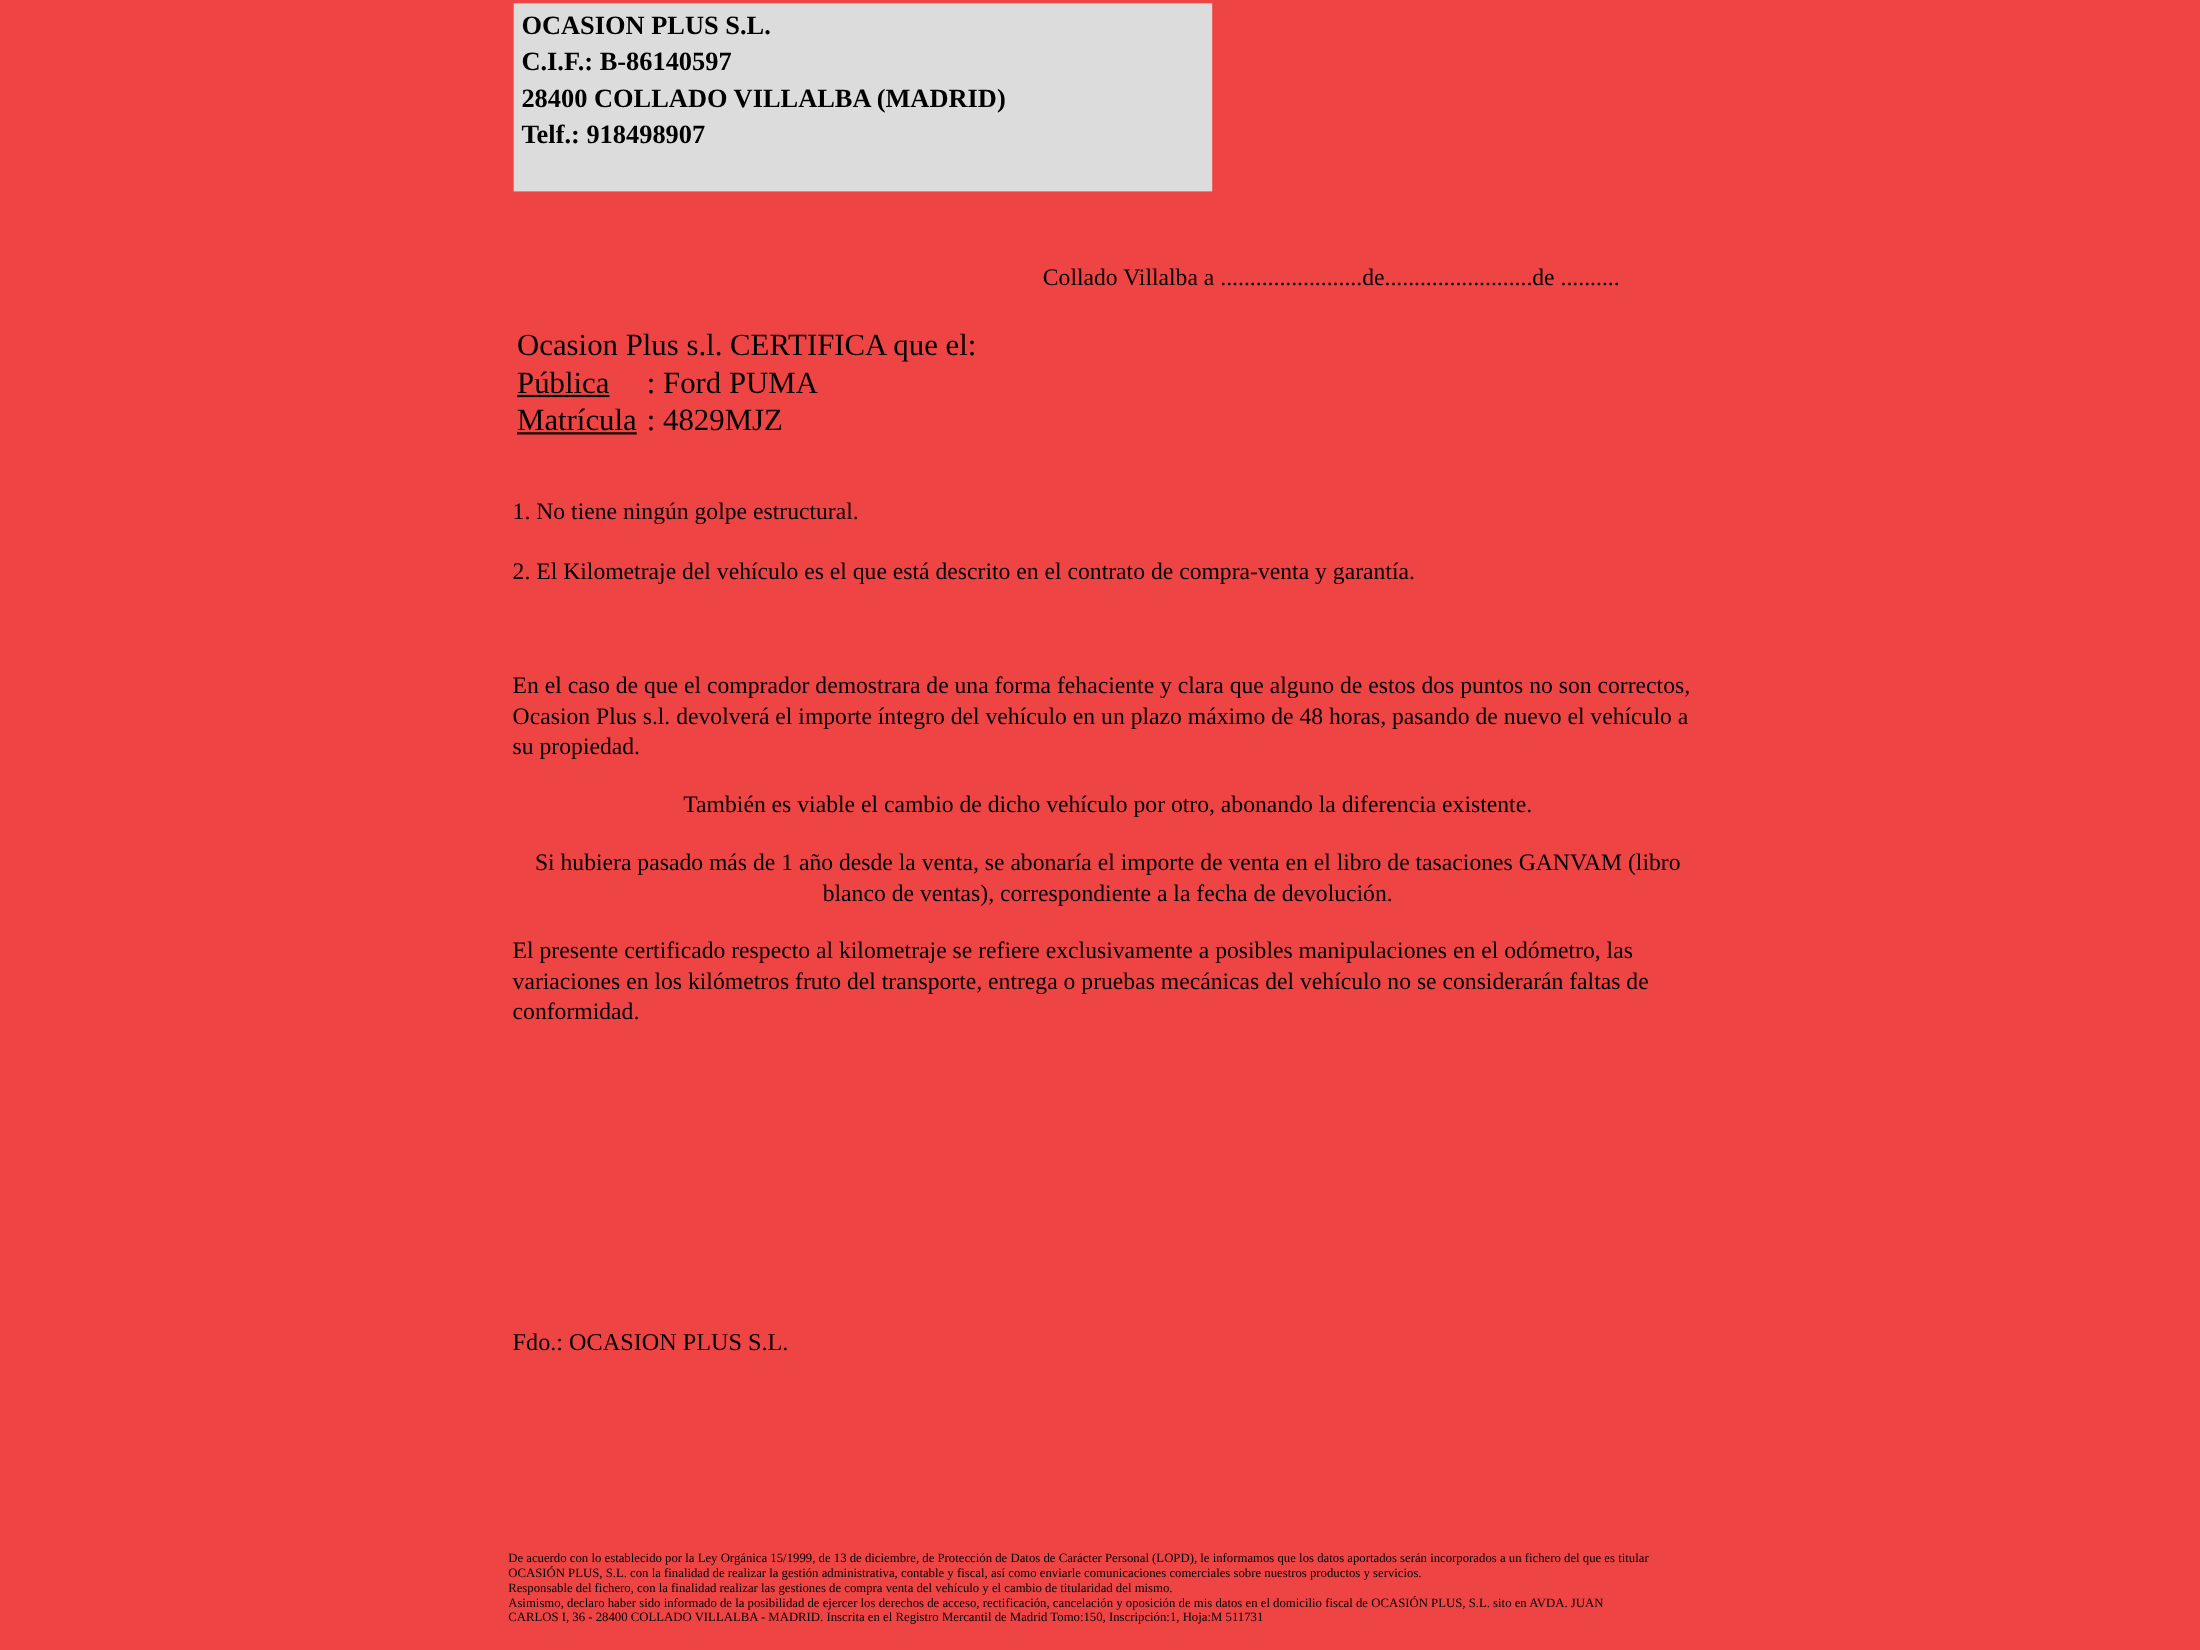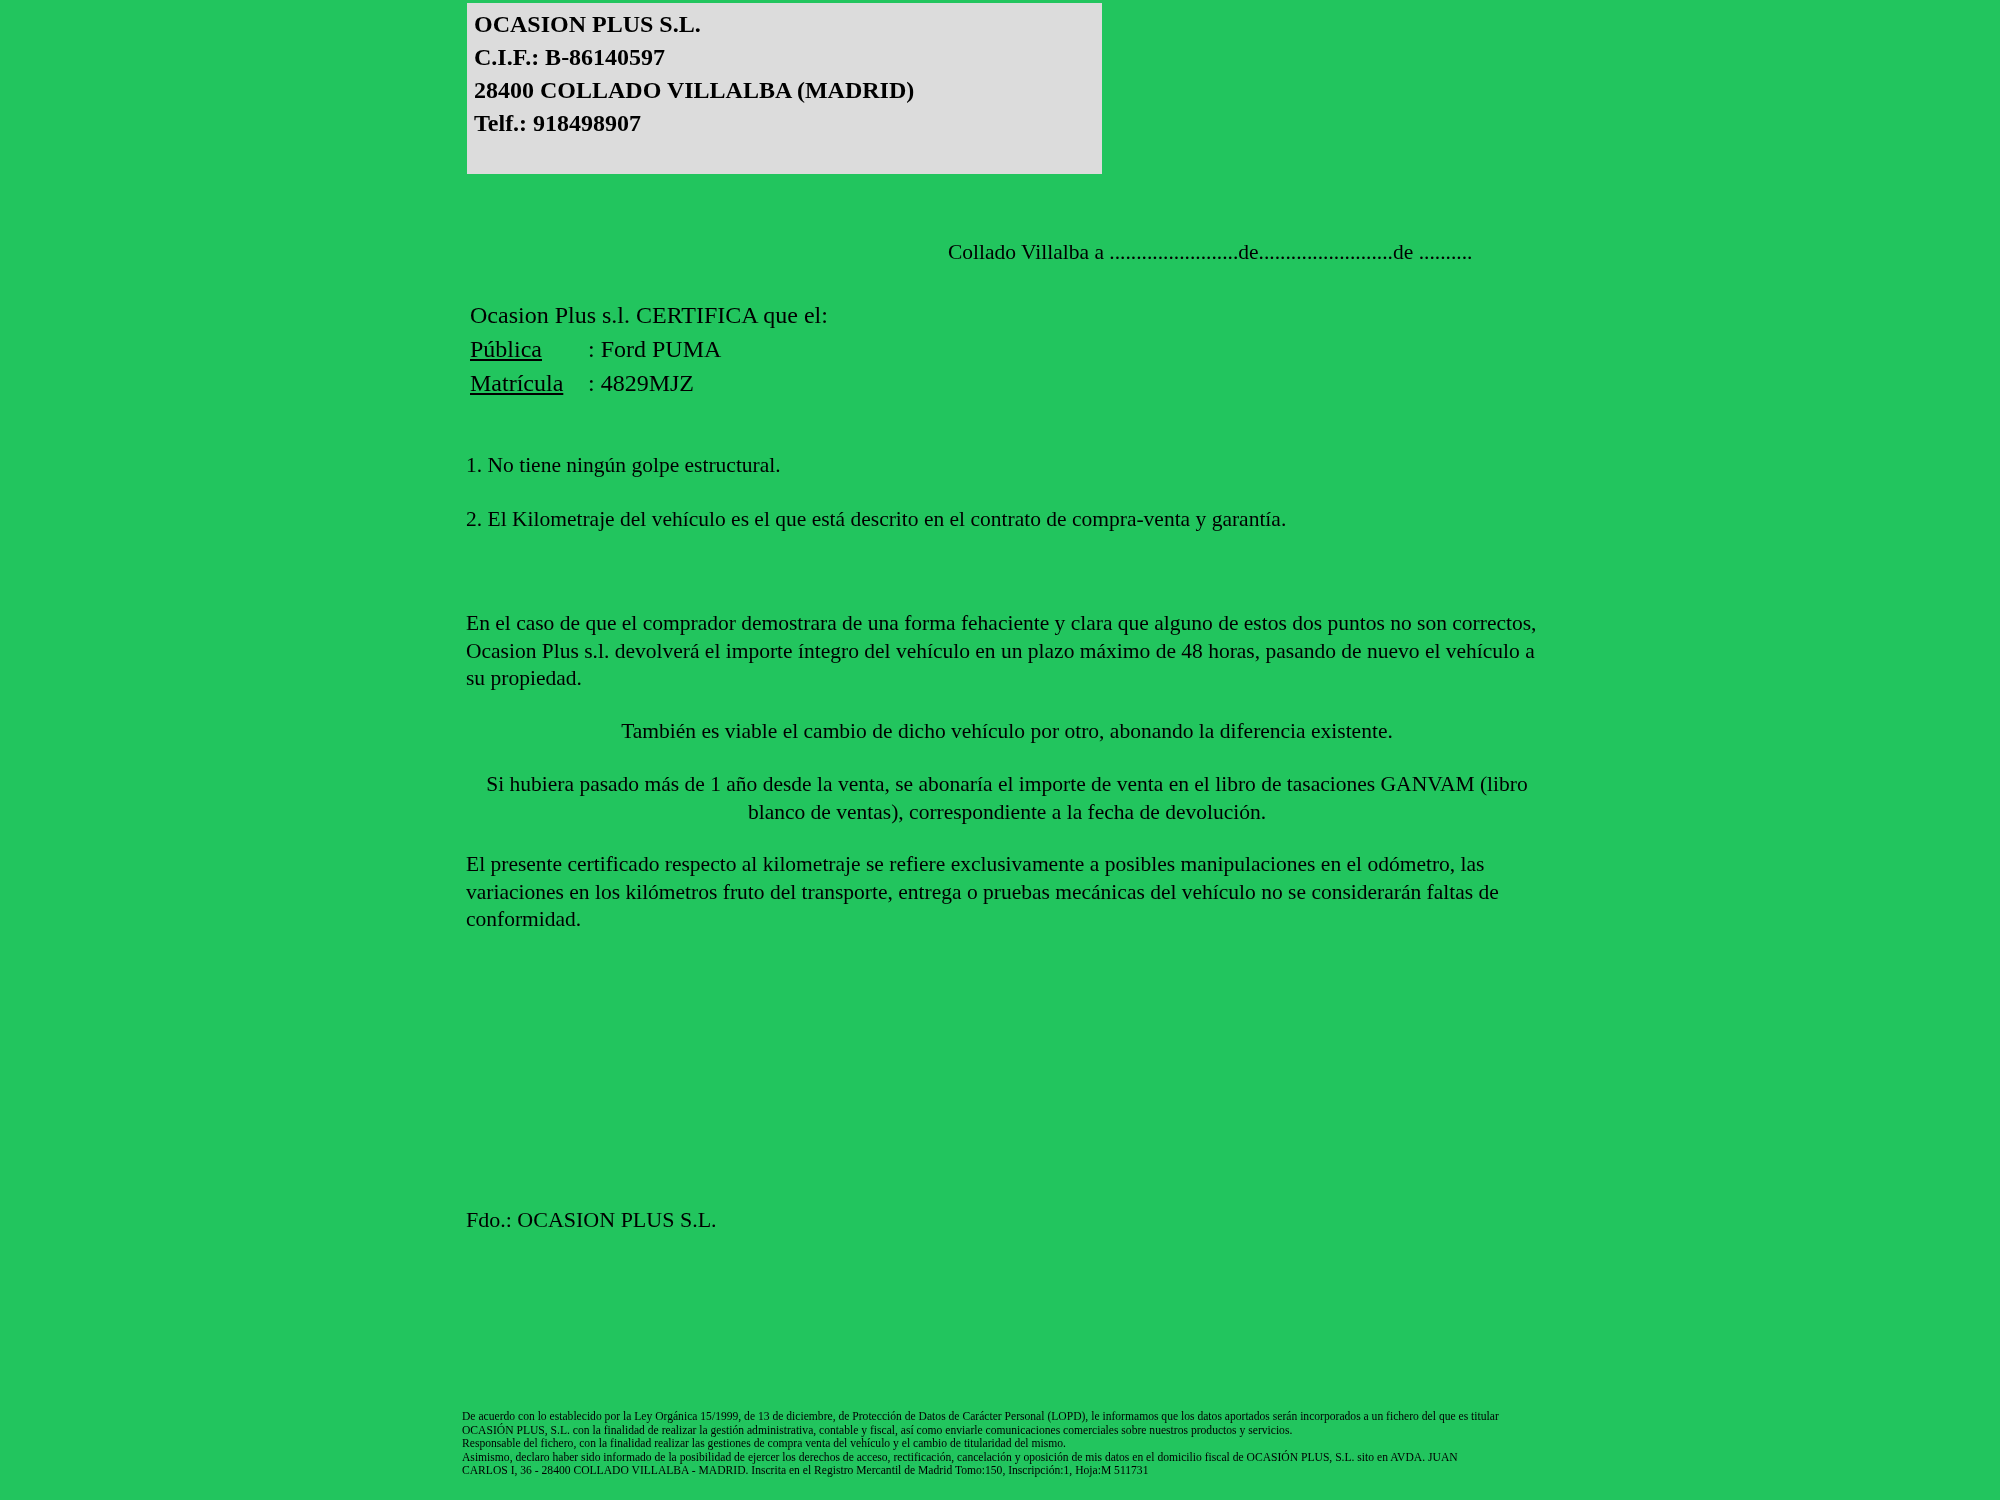--- a/index.html
+++ b/index.html
@@ -4,21 +4,21 @@
 <style>
   html, body {
     margin: 0;
     padding: 0;
     background: #ffffff;
   }
   .page {
     position: relative;
     width: 2000px;
     height: 1500px;
-    background: #22c55e;
+    background: #ef4444;
     color: #000000;
     font-family: "Liberation Serif", "DejaVu Serif", serif;
     overflow: hidden;
   }
 
   
   .header-box {
     position: absolute;
     left: 467px;
     top: 3px;
@@ -42,21 +42,21 @@
     top: 240px;
     font-size: 21.5px;
     white-space: nowrap;
   }
 
   
   .cert-block {
     position: absolute;
     left: 470px;
     top: 298px;
-    font-size: 24px;
+    font-size: 28px;
     line-height: 34px;
   }
   .cert-label-wrap {
     display: inline-block;
     width: 118px;
   }
   .cert-label {
     text-decoration: underline;
   }
 

